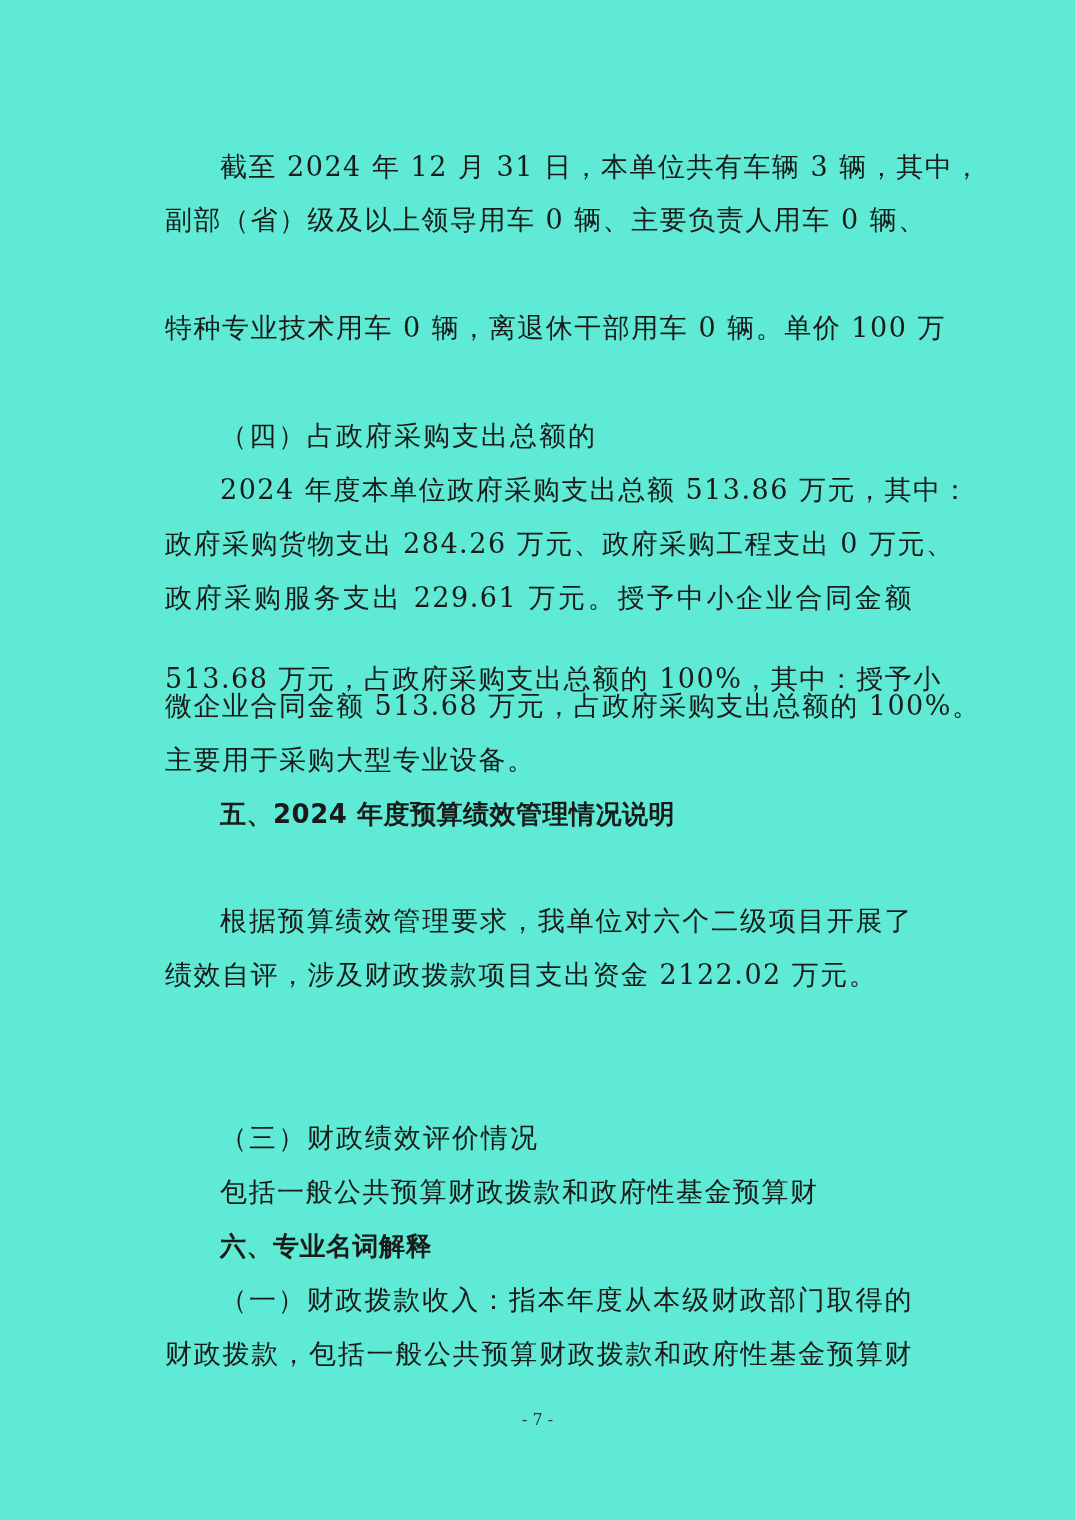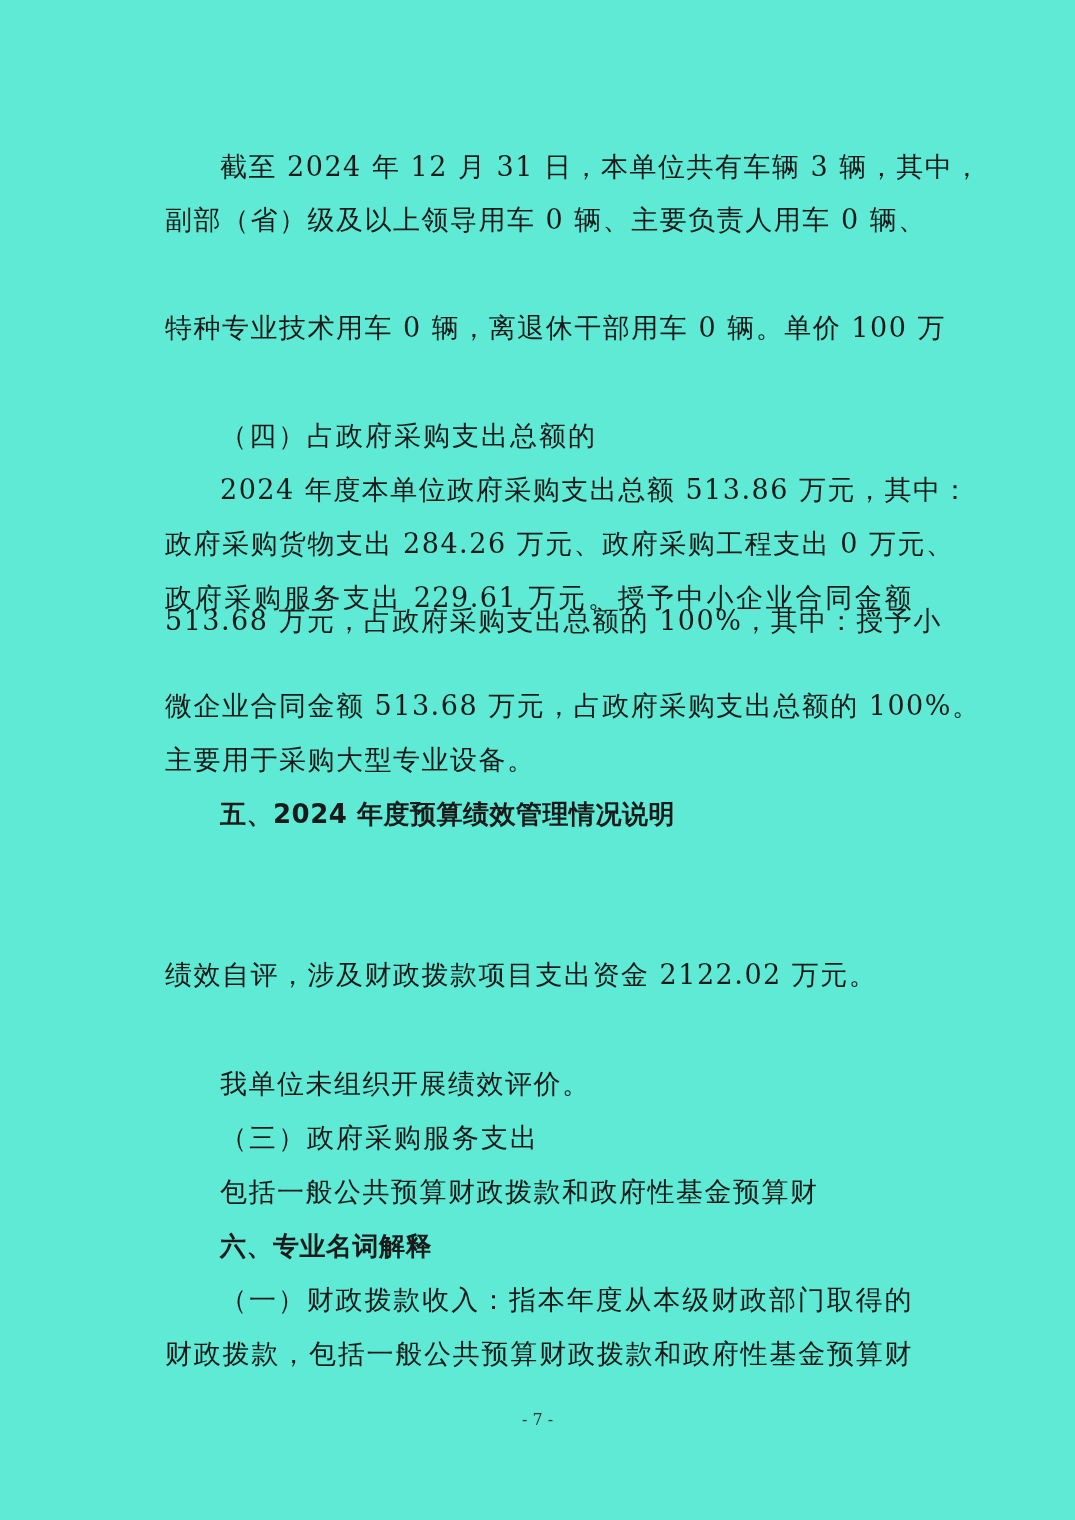--- a/index.html
+++ b/index.html
@@ -28,30 +28,30 @@
 <div class="page">
   <div class="line indent" style="top:140px">截至 2024 年 12 月 31 日，本单位共有车辆 3 辆，其中，</div>
   <div class="line" style="top:193px">副部（省）级及以上领导用车 0 辆、主要负责人用车 0 辆、</div>
   <div class="line" style="top:301px">特种专业技术用车 0 辆，离退休干部用车 0 辆。单价 100 万</div>
 
   <div class="line indent sub" style="top:409px">（四）占政府采购支出总额的</div>
 
   <div class="line indent" style="top:463px">2024 年度本单位政府采购支出总额 513.86 万元，其中：</div>
   <div class="line" style="top:517px">政府采购货物支出 284.26 万元、政府采购工程支出 0 万元、</div>
   <div class="line" style="top:571px">政府采购服务支出 229.61 万元。授予中小企业合同金额</div>
-  <div class="line" style="top:594px">513.68 万元，占政府采购支出总额的 100%，其中：授予小</div>
+  <div class="line" style="top:652px">513.68 万元，占政府采购支出总额的 100%，其中：授予小</div>
   <div class="line" style="top:679px">微企业合同金额 513.68 万元，占政府采购支出总额的 100%。</div>
   <div class="line last" style="top:733px">主要用于采购大型专业设备。</div>
 
   <div class="line indent heading" style="top:787px">五、2024 年度预算绩效管理情况说明</div>
 
+  <div class="line indent" style="top:894px">根据预算绩效管理要求，我单位对六个二级项目开展了</div>
   <div class="line last" style="top:948px">绩效自评，涉及财政拨款项目支出资金 2122.02 万元。</div>
 
-  <div class="line indent last" style="top:1057px">我单位未组织开展绩效评价。</div>
-  <div class="line indent sub" style="top:1111px">（三）政府采购服务支出</div>
+  <div class="line indent sub" style="top:1111px">（三）财政绩效评价情况</div>
   <div class="line indent last" style="top:1165px">包括一般公共预算财政拨款和政府性基金预算财</div>
 
   <div class="line indent heading" style="top:1219px">六、专业名词解释</div>
 
   <div class="line indent" style="top:1273px">（一）财政拨款收入：指本年度从本级财政部门取得的</div>
   <div class="line" style="top:1327px">财政拨款，包括一般公共预算财政拨款和政府性基金预算财</div>
 
   <div class="pagenum">- 7 -</div>
 </div>
 

